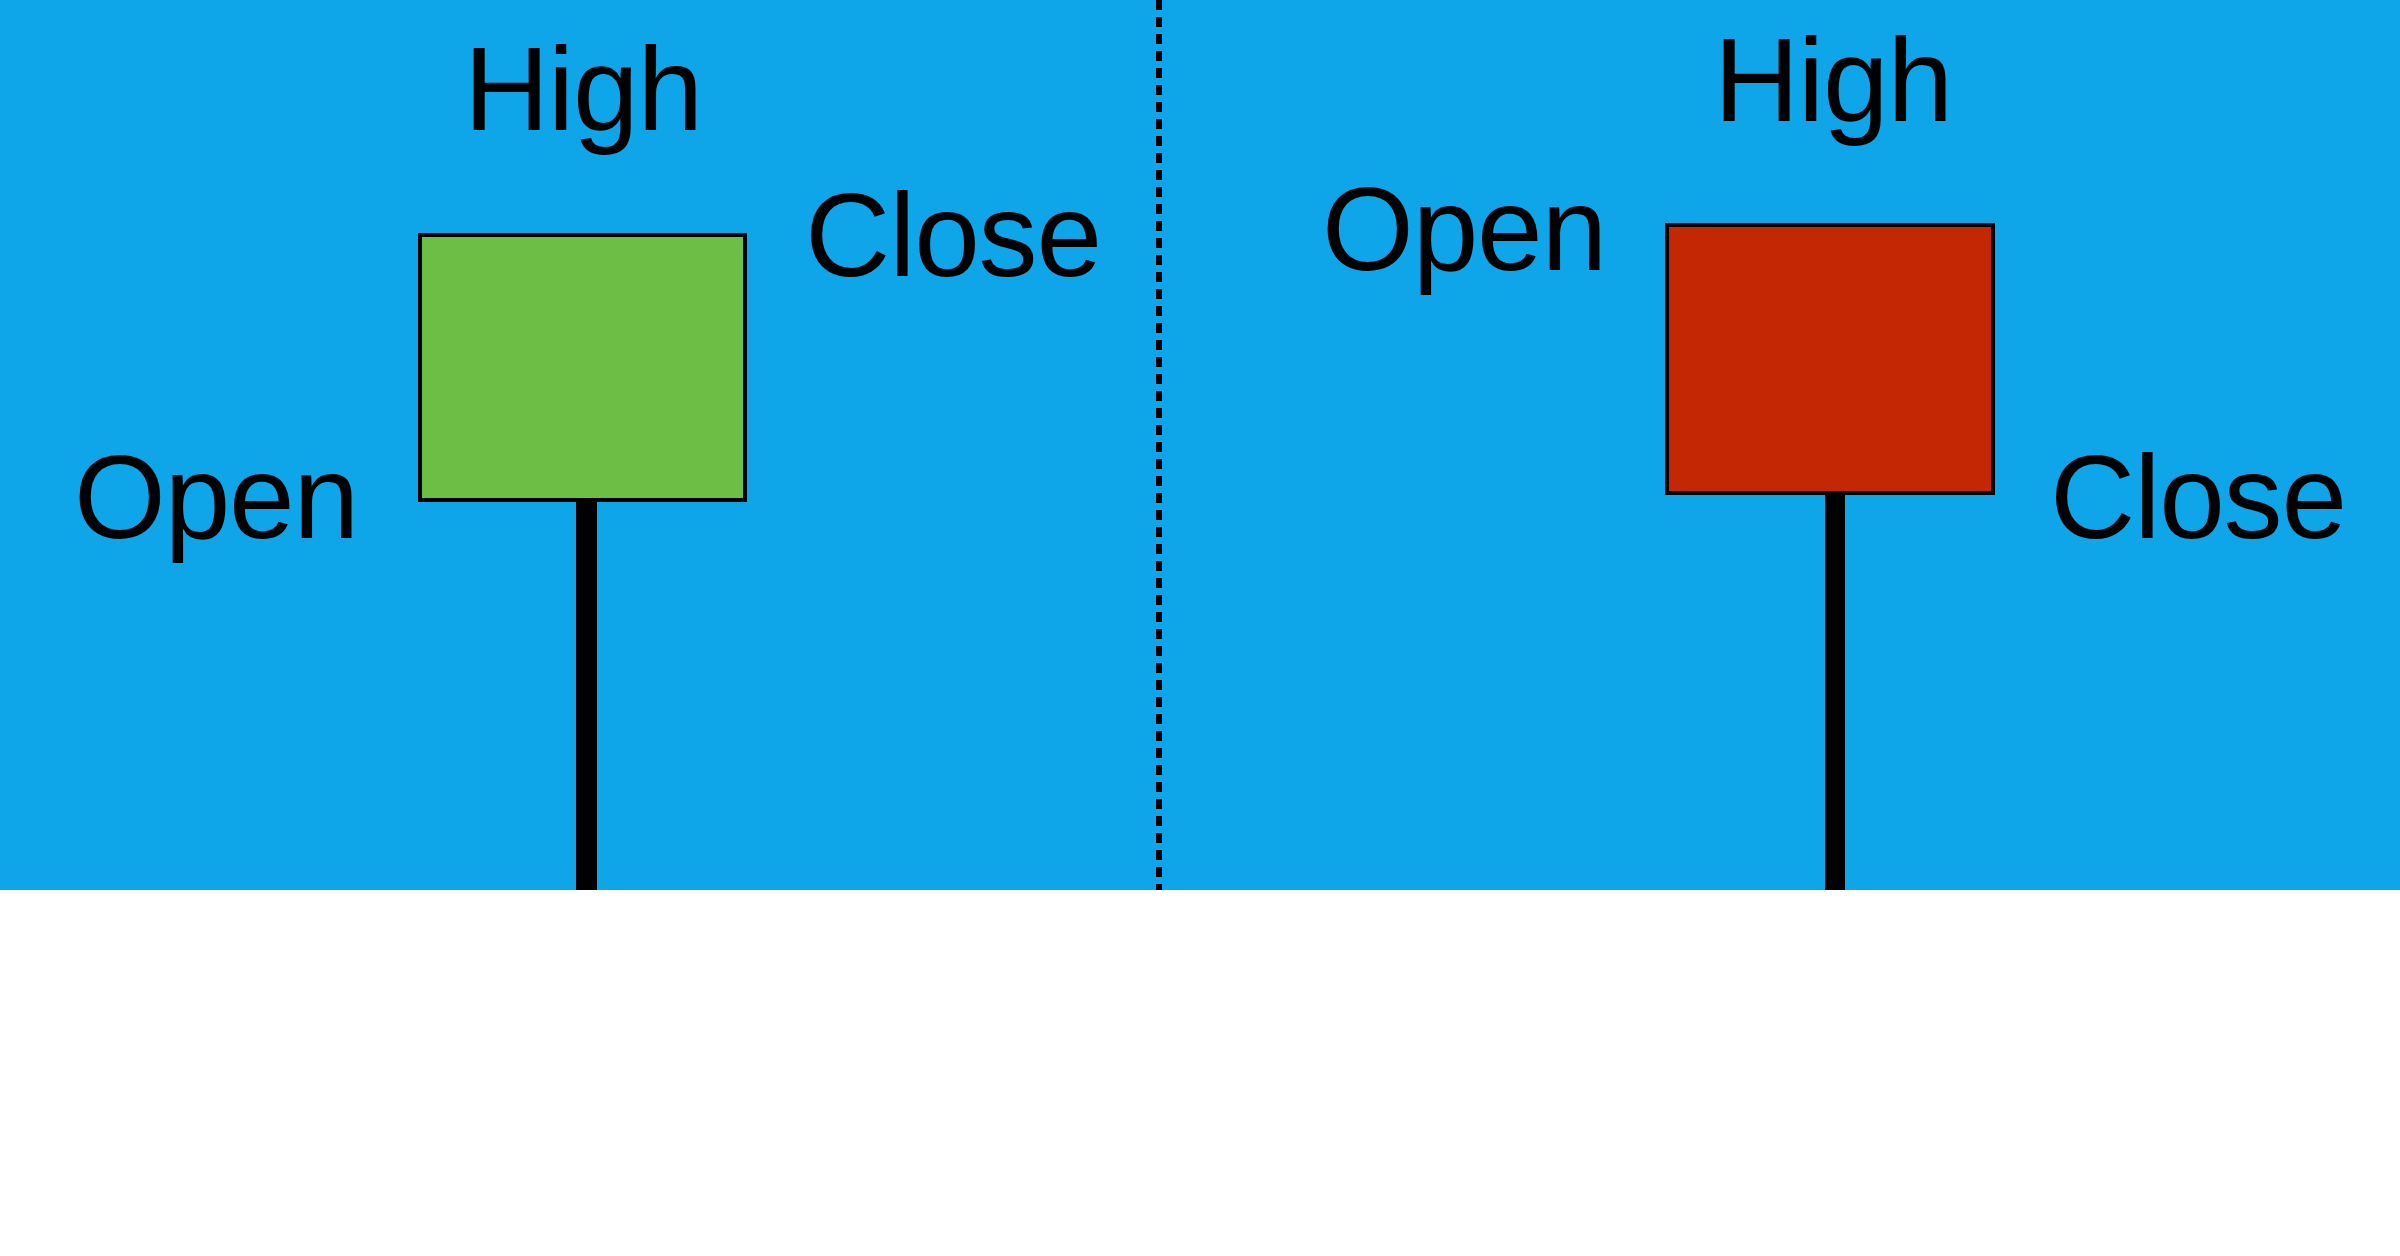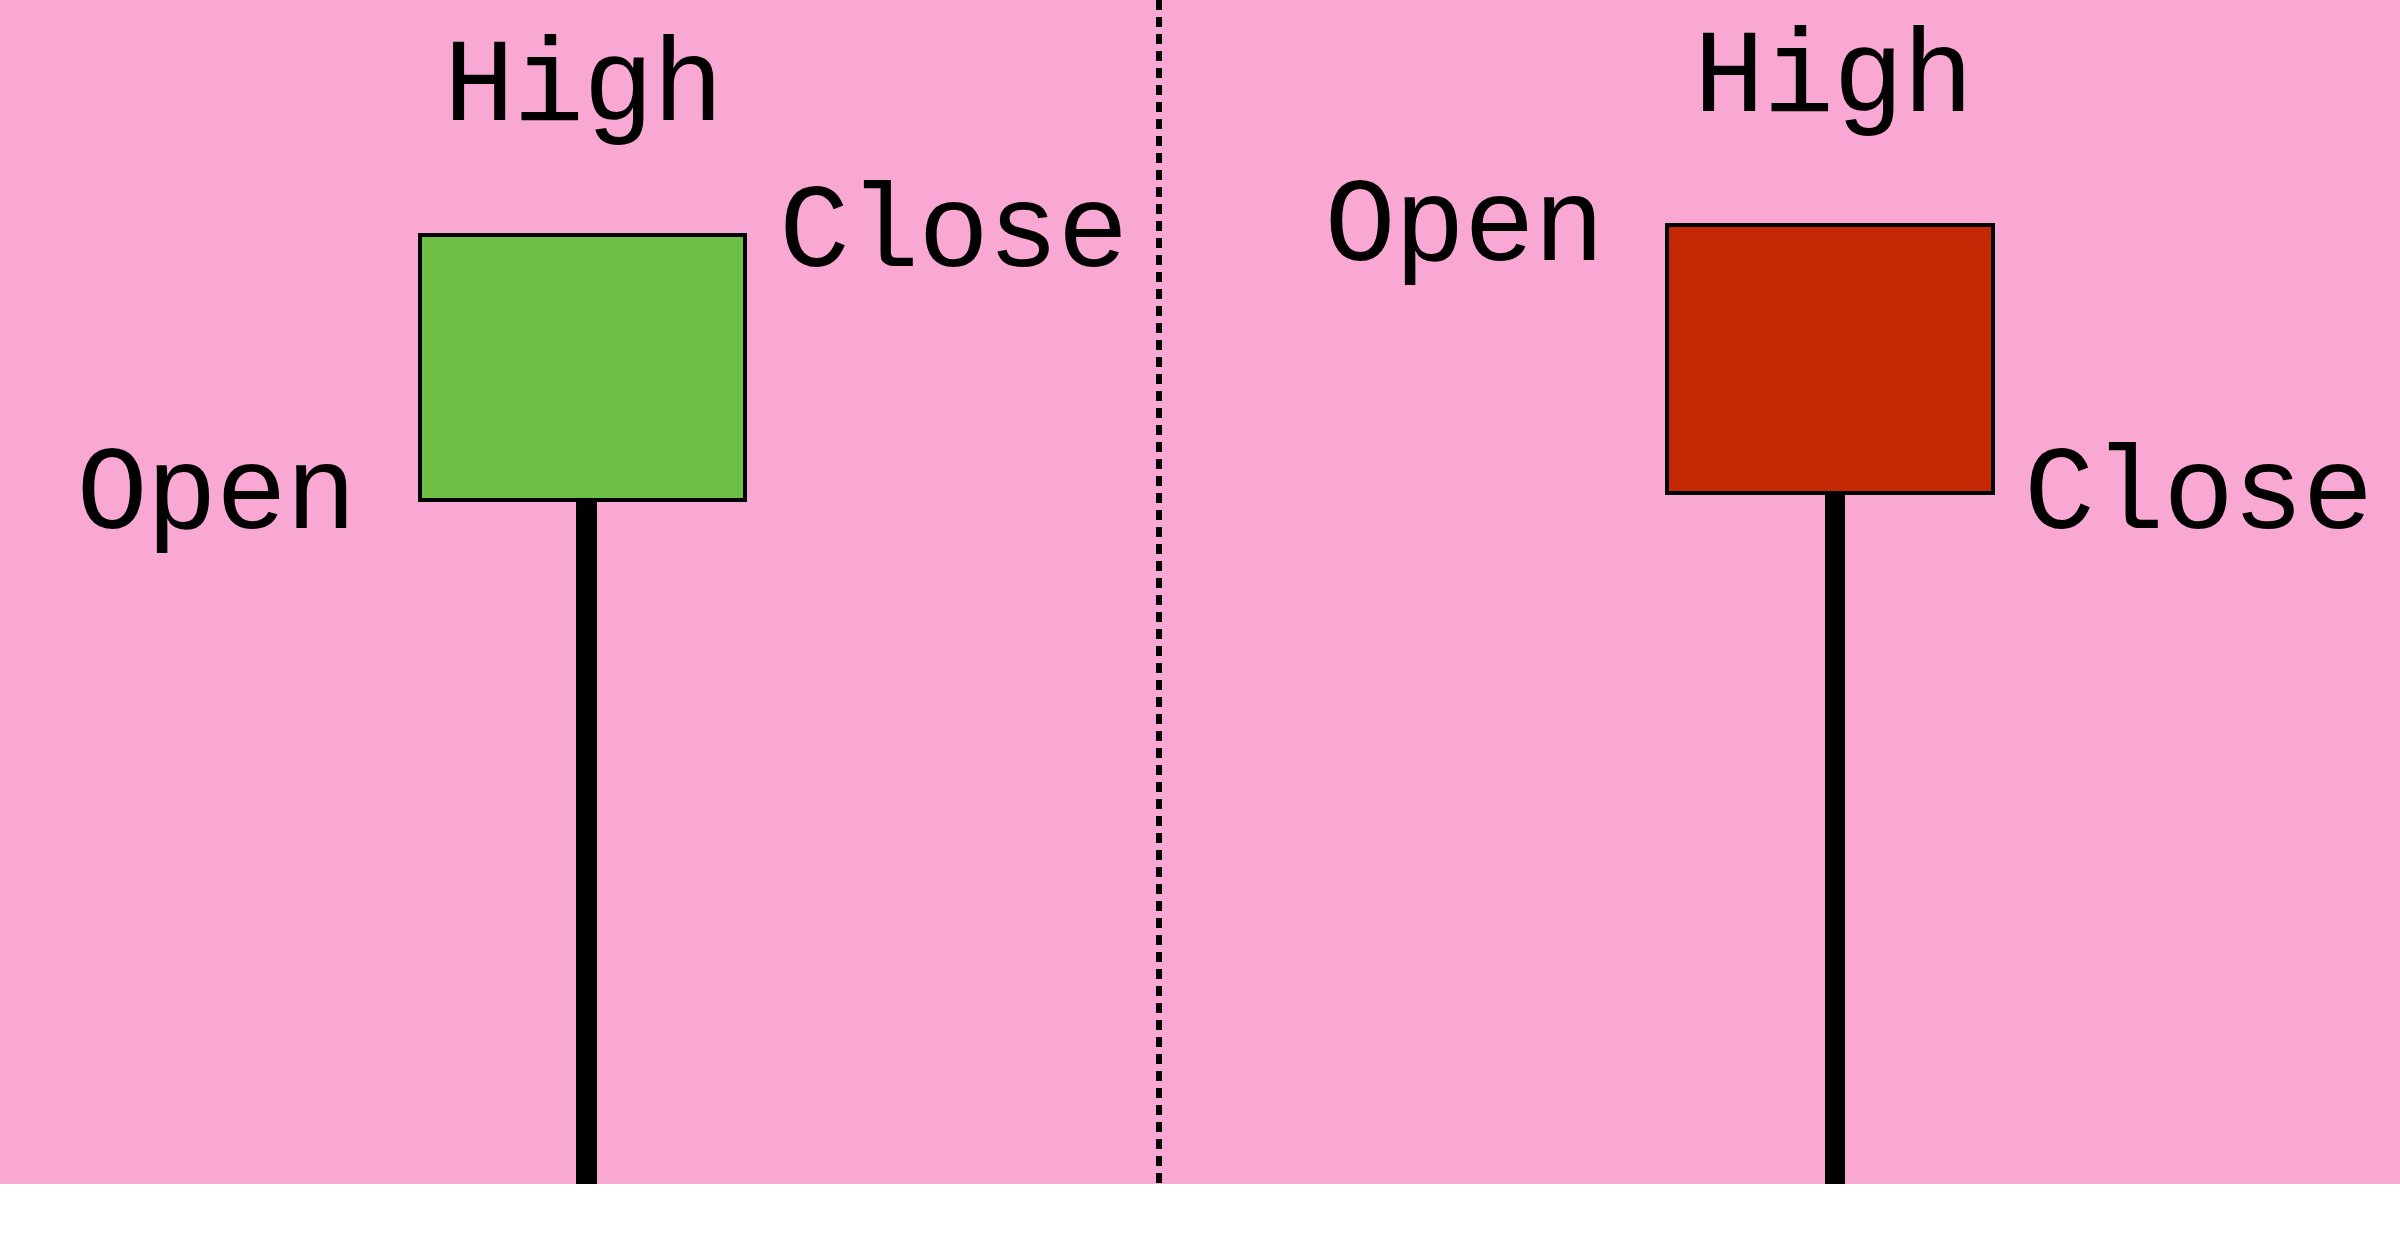--- a/index.html
+++ b/index.html
@@ -5,24 +5,23 @@
   html, body { margin: 0; padding: 0; }
   body {
     width: 2400px;
     height: 1256px;
     background: #ffffff;
     font-family: "Liberation Sans", "DejaVu Sans", sans-serif;
   }
   .canvas {
     position: relative;
     width: 2400px;
-    height: 1184px;
-    background: #f9a8d4;
+    height: 890px;
+    background: #0ea5e9;
     overflow: hidden;
-    font-family: Liberation Mono, monospace;
   }
   .label {
     position: absolute;
     transform: translateX(-50%);
     font-size: 118px;
     line-height: 1;
     letter-spacing: -0.01em;
     color: #000000;
     white-space: nowrap;
   }

